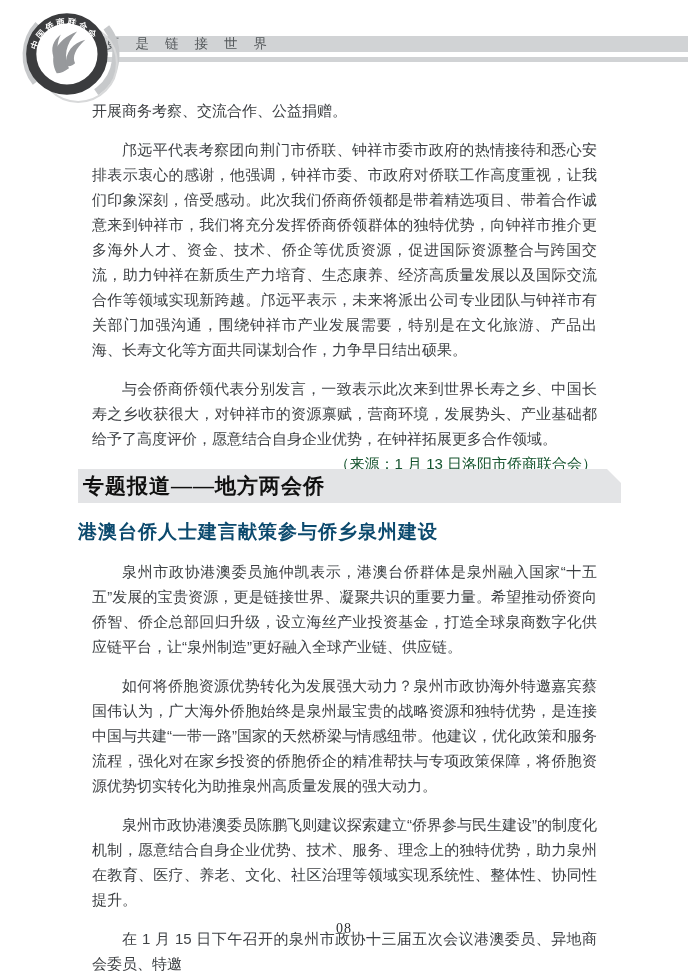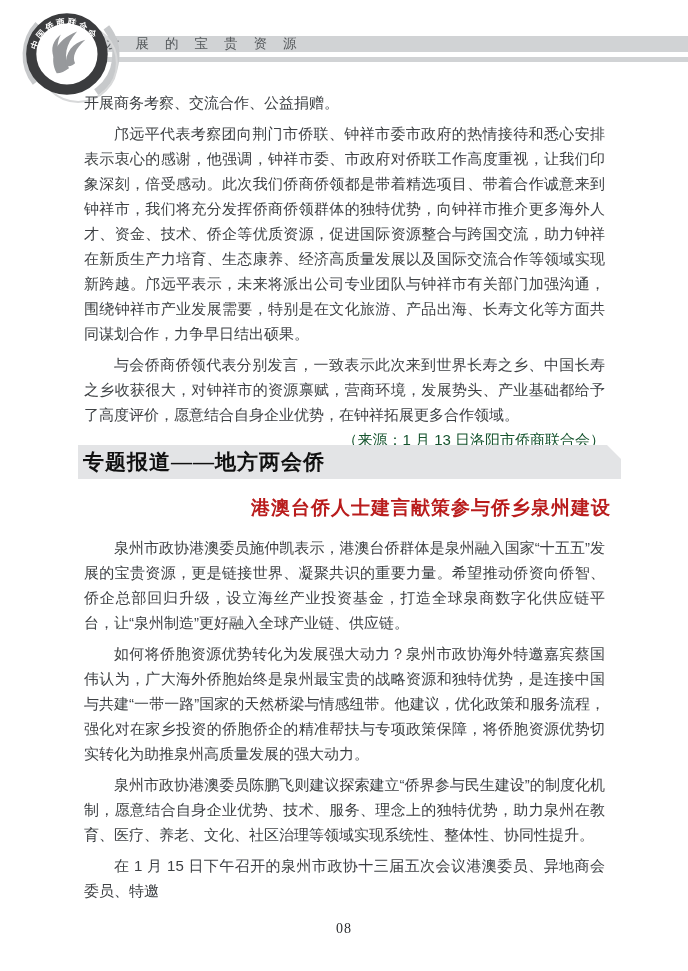--- a/index.html
+++ b/index.html
@@ -24,21 +24,21 @@
     position:absolute;top:57px;left:52px;right:0;height:5px;
     background:#d1d3d5;
   }
   .logo{position:absolute;left:20px;top:4px;width:102px;height:102px;}
   
   .content{
     position:absolute;left:78px;top:84px;width:533px;
     color:#3e4144;
   }
   .para{
-    margin:6px;
+    margin:14px;
     font-size:15px;line-height:25px;
     text-align:justify;
     text-indent:2em;
   }
   .para.no-indent{text-indent:0;}
   .source-note{
     float:right;
     text-indent:0;
     color:#14532d;
   }
@@ -51,40 +51,40 @@
     padding-left:5px;box-sizing:border-box;
   }
   .section-bar span{
     font-family:"Liberation Serif","DejaVu Serif",serif;
     font-weight:bold;font-size:21px;color:#101010;
     letter-spacing:1px;
   }
   
   .article-title{
     margin-top:16px;
-    text-align:right;
-    font-size:19px;font-weight:bold;color:#b91c1c;
+    text-align:left;
+    font-size:19px;font-weight:bold;color:#0c4a6e;
     letter-spacing:1px;line-height:26px;
   }
   .article-body{margin-top:14px;}
   
   .page-number{
     position:absolute;bottom:34px;left:0;right:0;
     text-align:center;
     font-family:"Liberation Serif","DejaVu Serif",serif;
     font-size:14px;color:#2b2d2f;letter-spacing:1px;
   }
 </style>
 </head>
 <body>
 
 <div class="page">
 
   <div class="header-band"></div>
-  <div class="masthead">发展的宝贵资源</div>
+  <div class="masthead">更是链接世界</div>
   <div class="header-stripe"></div>
 
   <svg class="logo" viewBox="0 0 100 100">
 
     <circle cx="50" cy="50" r="44" fill="none" stroke="#c7c9cb" stroke-width="7" stroke-dasharray="72 66 62 76" transform="rotate(-38 50 50)"></circle>
     <circle cx="57" cy="58" r="38" fill="none" stroke="#d8d9da" stroke-width="2"></circle>
 
     <circle cx="46" cy="49" r="35" fill="#ffffff" stroke="#3b3c3e" stroke-width="10"></circle>
 
     <path id="ring-arc" d="M 17 58 A 30 30 0 1 1 75 58" fill="none"></path>

